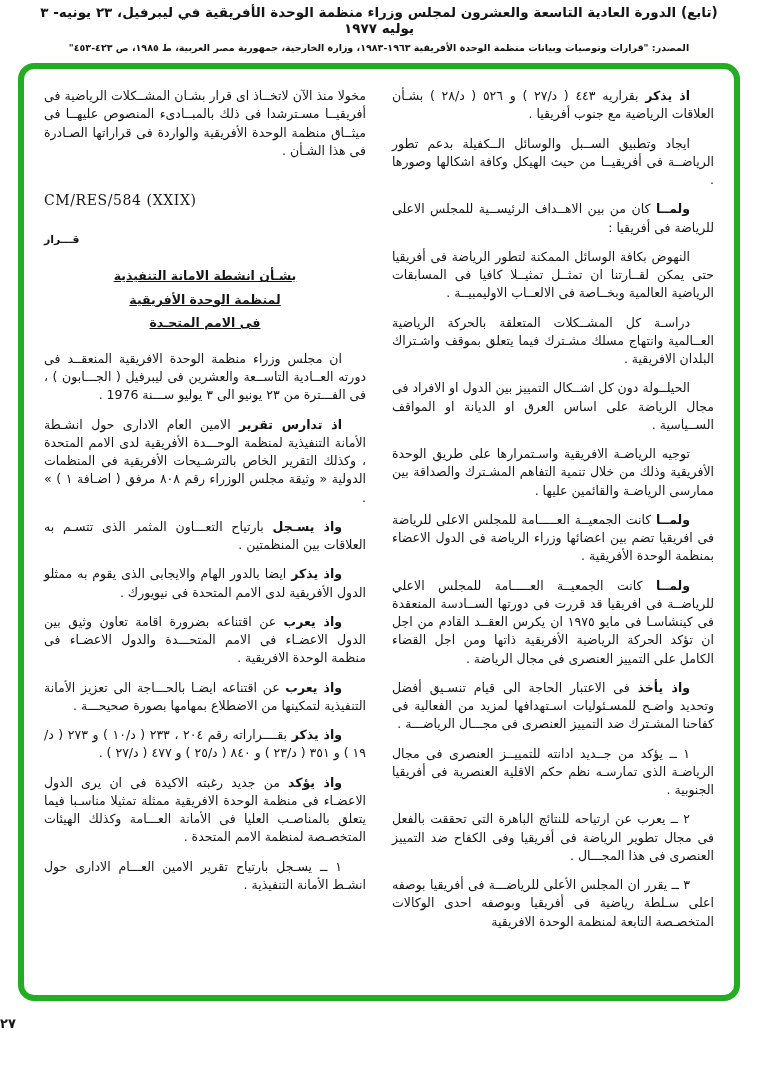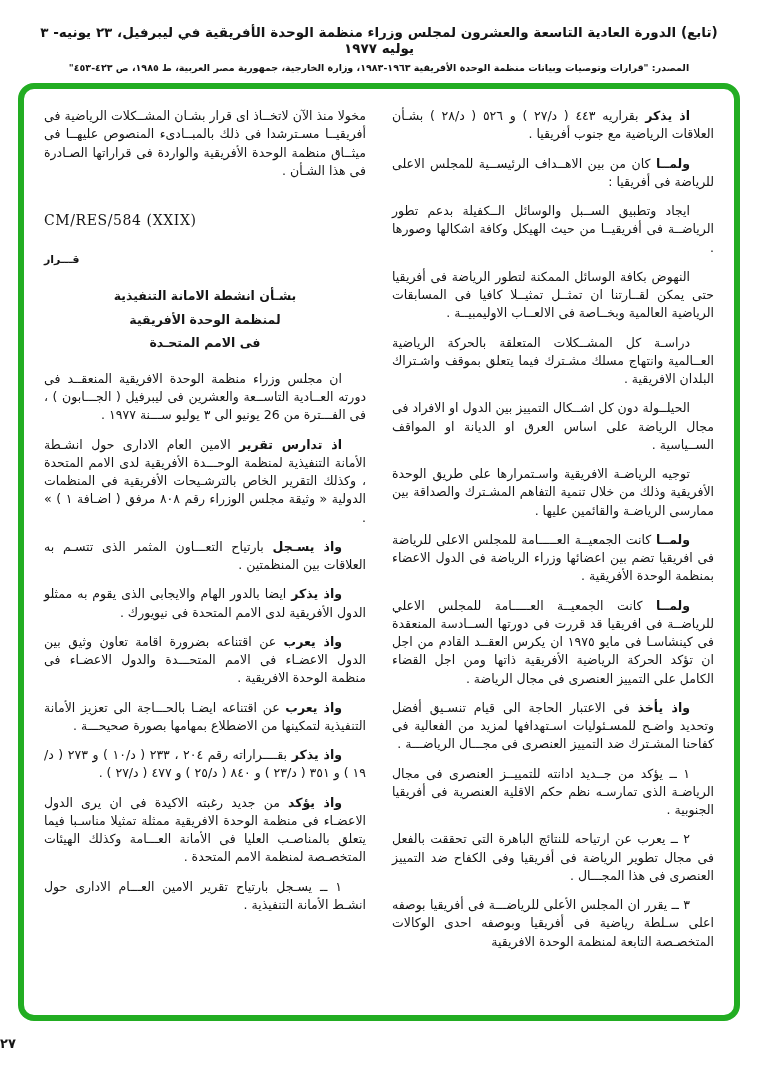--- a/index.html
+++ b/index.html
@@ -7,21 +7,21 @@
     padding: 0;
     background: #ffffff;
     width: 758px;
     height: 1078px;
     font-family: "DejaVu Sans", sans-serif;
     color: #151515;
     overflow: hidden;
   }
   .page { width: 758px; height: 1078px; position: relative; }
 
-  .header { text-align: center; padding-top: 24px; direction: rtl; }
+  .header { text-align: center; padding-top: 4px; direction: rtl; }
   .header-line1 { font-size: 13.5px; font-weight: bold; letter-spacing: 0.2px; padding: 0 28px; }
   .header-line2 { font-size: 9.5px; font-weight: bold; margin-top: 6px; padding: 0 40px; }
 
   .doc-box {
     margin: 10px 18px 0 18px;
     height: 938px;
     box-sizing: border-box;
     border: 6px solid #22ad22;
     border-radius: 16px;
     padding: 18px 20px 10px 20px;
@@ -59,21 +59,21 @@
     font-size: 11px;
     margin: 22px 0 16px 0;
   }
   .res-subtitle {
     text-align: center;
     font-weight: bold;
     font-size: 12.5px;
     line-height: 1.85;
     margin: 0 0 16px 0;
   }
-  .res-subtitle div { white-space: nowrap; }
+  .res-subtitle div { white-space: nowrap; text-decoration: underline; }
 
   .page-number {
     text-align: left;
     font-weight: bold;
     font-size: 13px;
     margin-top: 15px;
     direction: rtl;
   }
 </style>
 </head>
@@ -86,23 +86,23 @@
     <div class="header-line2">المصدر: "قرارات وتوصيات وبيانات منظمة الوحدة الأفريقية ١٩٦٣-١٩٨٣، وزارة الخارجية، جمهورية مصر العربية، ط ١٩٨٥، ص ٤٢٣-٤٥٣"</div>
   </div>
 
   <div class="doc-box">
     <div class="cols">
 
       <div class="col">
 
           <p class="para"><span class="lead">اذ يذكر</span><span class="ptext">بقراريه ٤٤٣ ( د/٢٧ ) و ٥٢٦ ( د/٢٨ ) بشـأن العلاقات الرياضية مع جنوب أفريقيا .</span></p>
 
+          <p class="para"><span class="ptext">ايجاد وتطبيق الســبل والوسائل الــكفيلة بدعم تطور الرياضــة فى أفريقيــا من حيث الهيكل وكافة اشكالها وصورها .</span></p>
+
           <p class="para"><span class="lead">ولمــا</span><span class="ptext">كان من بين الاهــداف الرئيســية للمجلس الاعلى للرياضة فى أفريقيا :</span></p>
-
-          <p class="para"><span class="ptext">ايجاد وتطبيق الســبل والوسائل الــكفيلة بدعم تطور الرياضــة فى أفريقيــا من حيث الهيكل وكافة اشكالها وصورها .</span></p>
 
           <p class="para"><span class="ptext">النهوض بكافة الوسائل الممكنة لتطور الرياضة فى أفريقيا حتى يمكن لقــارتنا ان تمثــل تمثيــلا كافيا فى المسابقات الرياضية العالمية وبخــاصة فى الالعــاب الاوليمبيــة .</span></p>
 
           <p class="para"><span class="ptext">دراسـة كل المشــكلات المتعلقة بالحركة الرياضية العــالمية وانتهاج مسلك مشـترك فيما يتعلق بموقف واشـتراك البلدان الافريقية .</span></p>
 
           <p class="para"><span class="ptext">الحيلــولة دون كل اشــكال التمييز بين الدول او الافراد فى مجال الرياضة على اساس العرق او الديانة او المواقف الســياسية .</span></p>
 
           <p class="para"><span class="ptext">توجيه الرياضـة الافريقية واسـتمرارها على طريق الوحدة الأفريقية وذلك من خلال تنمية التفاهم المشـترك والصداقة بين ممارسى الرياضـة والقائمين عليها .</span></p>
 
           <p class="para"><span class="lead">ولمــا</span><span class="ptext">كانت الجمعيــة العـــــامة للمجلس الاعلى للرياضة فى افريقيا تضم بين اعضائها وزراء الرياضة فى الدول الاعضاء بمنظمة الوحدة الأفريقية .</span></p>
@@ -126,21 +126,21 @@
         <div class="res-title">قـــرار</div>
 
         <div class="res-subtitle">
           <div>بشـأن انشطة الامانة التنفيذية</div>
           <div>لمنظمة الوحدة الأفريقية</div>
           <div>فى الامم المتحـدة</div>
         </div>
 
         <div>
 
-            <p class="para"><span class="ptext">ان مجلس وزراء منظمة الوحدة الافريقية المنعقــد فى دورته العــادية التاســعة والعشرين فى ليبرفيل ( الجـــابون ) ، فى الفـــترة من 26 يونيو الى ٣ يوليو ســـنة ١٩٧٧ .</span></p>
+            <p class="para"><span class="ptext">ان مجلس وزراء منظمة الوحدة الافريقية المنعقــد فى دورته العــادية التاســعة والعشرين فى ليبرفيل ( الجـــابون ) ، فى الفـــترة من ٢٣ يونيو الى ٣ يوليو ســـنة 1976 .</span></p>
 
             <p class="para"><span class="lead">اذ تدارس تقرير</span><span class="ptext">الامين العام الادارى حول انشـطة الأمانة التنفيذية لمنظمة الوحـــدة الأفريقية لدى الامم المتحدة ، وكذلك التقرير الخاص بالترشـيحات الأفريقية فى المنظمات الدولية « وثيقة مجلس الوزراء رقم ٨٠٨ مرفق ( اضـافة ١ ) » .</span></p>
 
             <p class="para"><span class="lead">واذ يسـجل</span><span class="ptext">بارتياح التعـــاون المثمر الذى تتسـم به العلاقات بين المنظمتين .</span></p>
 
             <p class="para"><span class="lead">واذ يذكر</span><span class="ptext">ايضا بالدور الهام والايجابى الذى يقوم به ممثلو الدول الأفريقية لدى الامم المتحدة فى نيويورك .</span></p>
 
             <p class="para"><span class="lead">واذ يعرب</span><span class="ptext">عن اقتناعه بضرورة اقامة تعاون وثيق بين الدول الاعضـاء فى الامم المتحـــدة والدول الاعضـاء فى منظمة الوحدة الافريقية .</span></p>
 
             <p class="para"><span class="lead">واذ يعرب</span><span class="ptext">عن اقتناعه ايضـا بالحـــاجة الى تعزيز الأمانة التنفيذية لتمكينها من الاضطلاع بمهامها بصورة صحيحـــة .</span></p>

